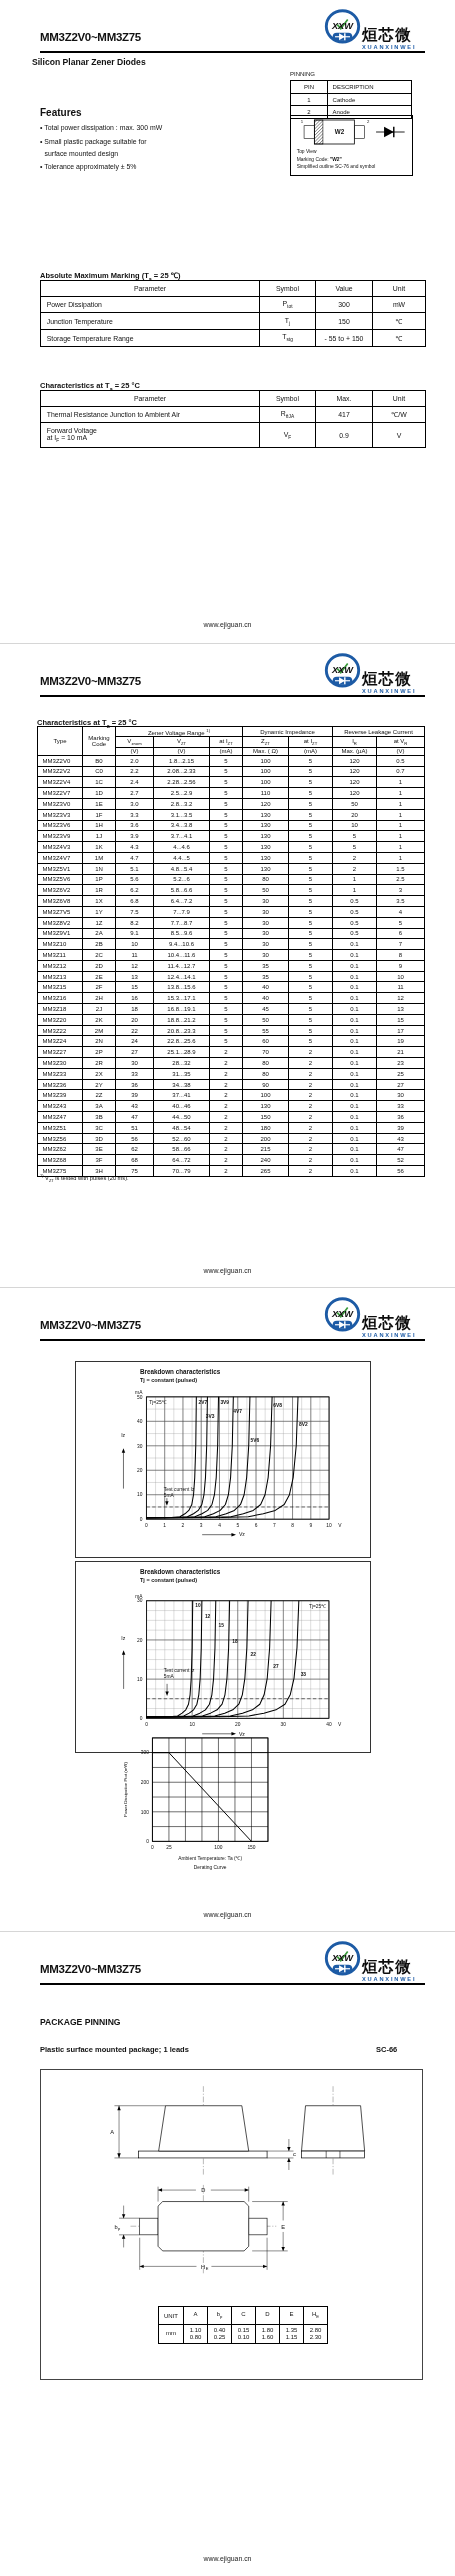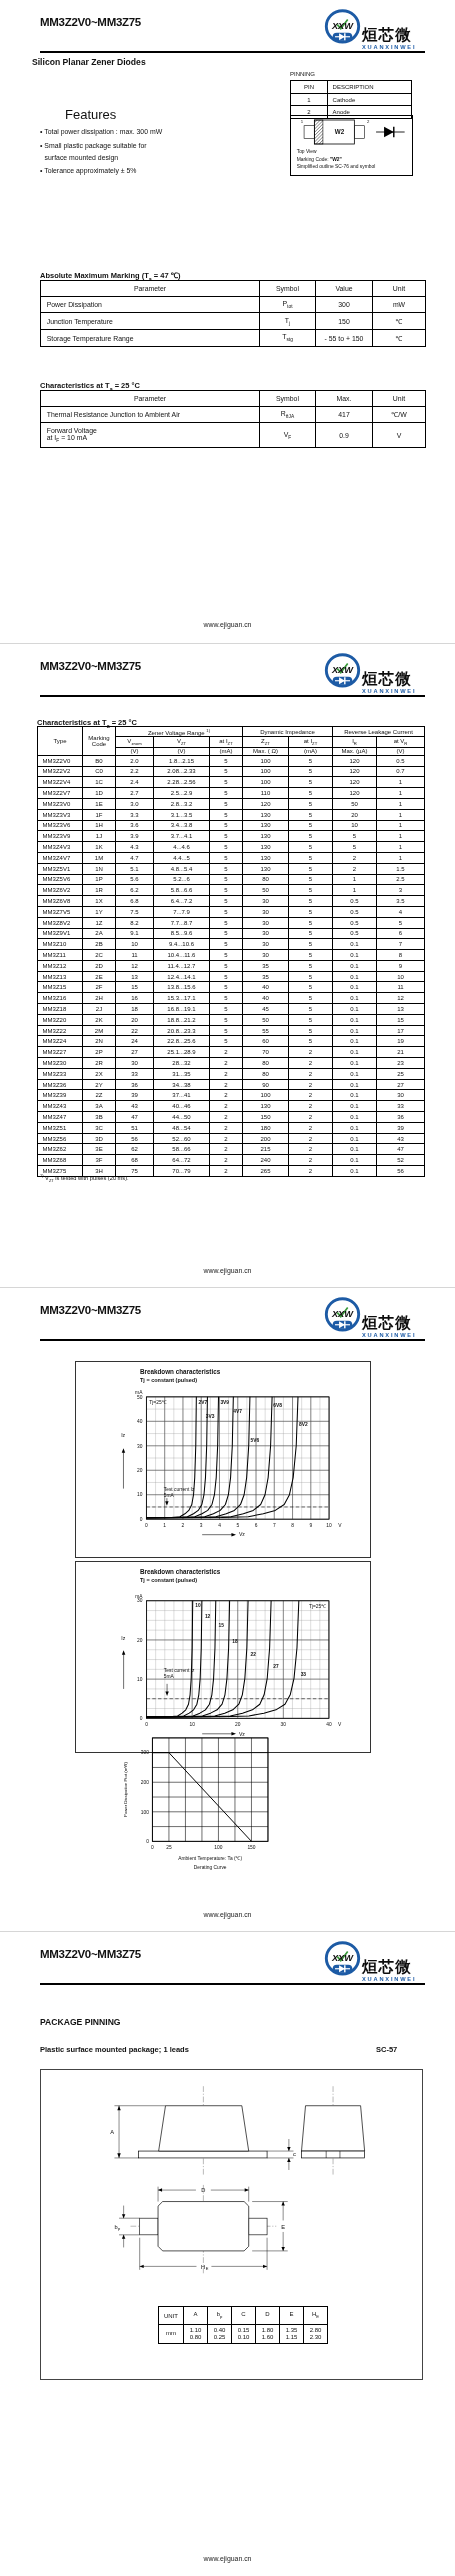--- a/index.html
+++ b/index.html
@@ -2,21 +2,21 @@
 <html style="font-size:9.2px"><head>
 <meta charset="utf-8">
 <style>
   html,body{margin:0;padding:0;background:#fff;}
   #doc{position:relative;width:455px;height:2576px;background:#fff;
        font-family:"Liberation Sans",sans-serif;color:#111;}
   .page{position:absolute;left:0;width:455px;height:644px;overflow:hidden;background:#fff;}
   .cut{position:absolute;left:0;width:455px;height:1.1px;background:#d6d6d6;z-index:5;}
   .abs{position:absolute;}
   
-  .hdr-title{position:absolute;left:40px;top:16px;font-size:11.5px;font-weight:bold;letter-spacing:-0.3px;}
+  .hdr-title{position:absolute;left:40px;top:31px;font-size:11.5px;font-weight:bold;letter-spacing:-0.3px;}
   .rule{position:absolute;left:40px;top:51px;width:385px;height:2.3px;background:#000;}
   .logo{position:absolute;left:324px;top:9.2px;width:103px;height:38px;}
   .logo-text{position:absolute;left:38px;top:17px;}
   .logo-cn{font-size:15.5px;font-weight:bold;letter-spacing:1.1px;color:#0d0d0d;line-height:17px;}
   .logo-en{font-size:5.7px;font-weight:bold;letter-spacing:1.8px;color:#1d5ba5;margin-top:1.1px;}
   .subtitle{position:absolute;left:32px;top:57px;font-size:8.6px;font-weight:bold;}
   .sechead{font-size:7.5px;font-weight:bold;}
   
   table{border-collapse:collapse;}
   .tbl th,.tbl td{border:0.6px solid #000;font-weight:normal;}
@@ -115,29 +115,29 @@
           <polygon points="162,19 162,37 179,28" fill="#000"></polygon>
           <line x1="179" y1="19" x2="179" y2="37" stroke="#000" stroke-width="2.5"></line>
         </g>
       </svg>
       <div class="abs" style="left:5.7px;top:33px;font-size:4.9px;">Top View</div>
       <div class="abs" style="left:5.7px;top:41px;font-size:4.9px;"><span>Marking Code: </span><b>"W2"</b></div>
       <div class="abs" style="left:5.7px;top:48px;font-size:4.9px;">Simplified outline SC-76 and symbol</div>
     </div>
 
     <div class="abs" style="left:40px;top:107px;width:195px;">
-      <div style="font-size:13px;font-weight:normal;margin-left:25px;">Features</div>
+      <div style="font-size:10px;font-weight:bold;">Features</div>
       <div style="margin-top:6.3px;font-size:6.9px;"><span>•</span> <span>Total power dissipation : max. 300 mW</span></div>
       <div style="margin-top:6.3px;font-size:6.9px;"><span>•</span> <span>Small plastic package suitable for</span></div>
       <div style="margin-top:5.7px;font-size:6.9px;padding-left:4.6px;"><span>surface mounted design</span></div>
       <div style="margin-top:5.7px;font-size:6.9px;"><span>•</span> <span>Tolerance approximately ± 5%</span></div>
     </div>
 
     <div class="abs sechead" style="left:40px;top:270px;">
-      <span>Absolute Maximum Marking (T</span><sub>a</sub><span> = 47 ℃)</span>
+      <span>Absolute Maximum Marking (T</span><sub>a</sub><span> = 25 ℃)</span>
     </div>
     <table class="tbl t12 abs" style="left:40px;top:280px;">
       <colgroup>
           <col style="width:219px">
           <col style="width:56px">
           <col style="width:57px">
           <col style="width:53px">
         </colgroup>
       <tbody>
           <tr>
@@ -965,21 +965,21 @@
       </svg>
       <div class="logo-text">
           <div class="logo-cn">烜芯微</div>
       <div class="logo-en">XUANXINWEI</div>
         </div>
     </div>
     <div class="rule"></div>
 
     <div class="abs" style="left:40px;top:85px;font-size:8.6px;font-weight:bold;">PACKAGE PINNING</div>
     <div class="abs" style="left:40px;top:113px;font-size:7.5px;font-weight:bold;">Plastic surface mounted package; 1 leads</div>
-    <div class="abs" style="left:376px;top:113px;font-size:7.5px;font-weight:bold;">SC-57</div>
+    <div class="abs" style="left:376px;top:113px;font-size:7.5px;font-weight:bold;">SC-66</div>
 
     <div class="outbox" style="left:40px;top:137px;width:381px;height:309px;">
       <svg width="381" height="309" viewBox="0 0 664 538">
 
         <line x1="283" y1="28" x2="283" y2="182" stroke="#666" stroke-width="0.8" stroke-dasharray="10,3,2,3"></line>
         <rect x="170" y="141" width="224" height="12" fill="#fff" stroke="#000" stroke-width="1.2"></rect>
         <polygon points="217,62 350,62 362,141 205,141" fill="#fff" stroke="#000" stroke-width="1.2"></polygon>
         <line x1="217" y1="62" x2="128" y2="62" stroke="#000" stroke-width="0.8"></line>
         <line x1="170" y1="153" x2="128" y2="153" stroke="#000" stroke-width="0.8"></line>
         <line x1="136" y1="62" x2="136" y2="153" stroke="#000" stroke-width="0.8"></line>

